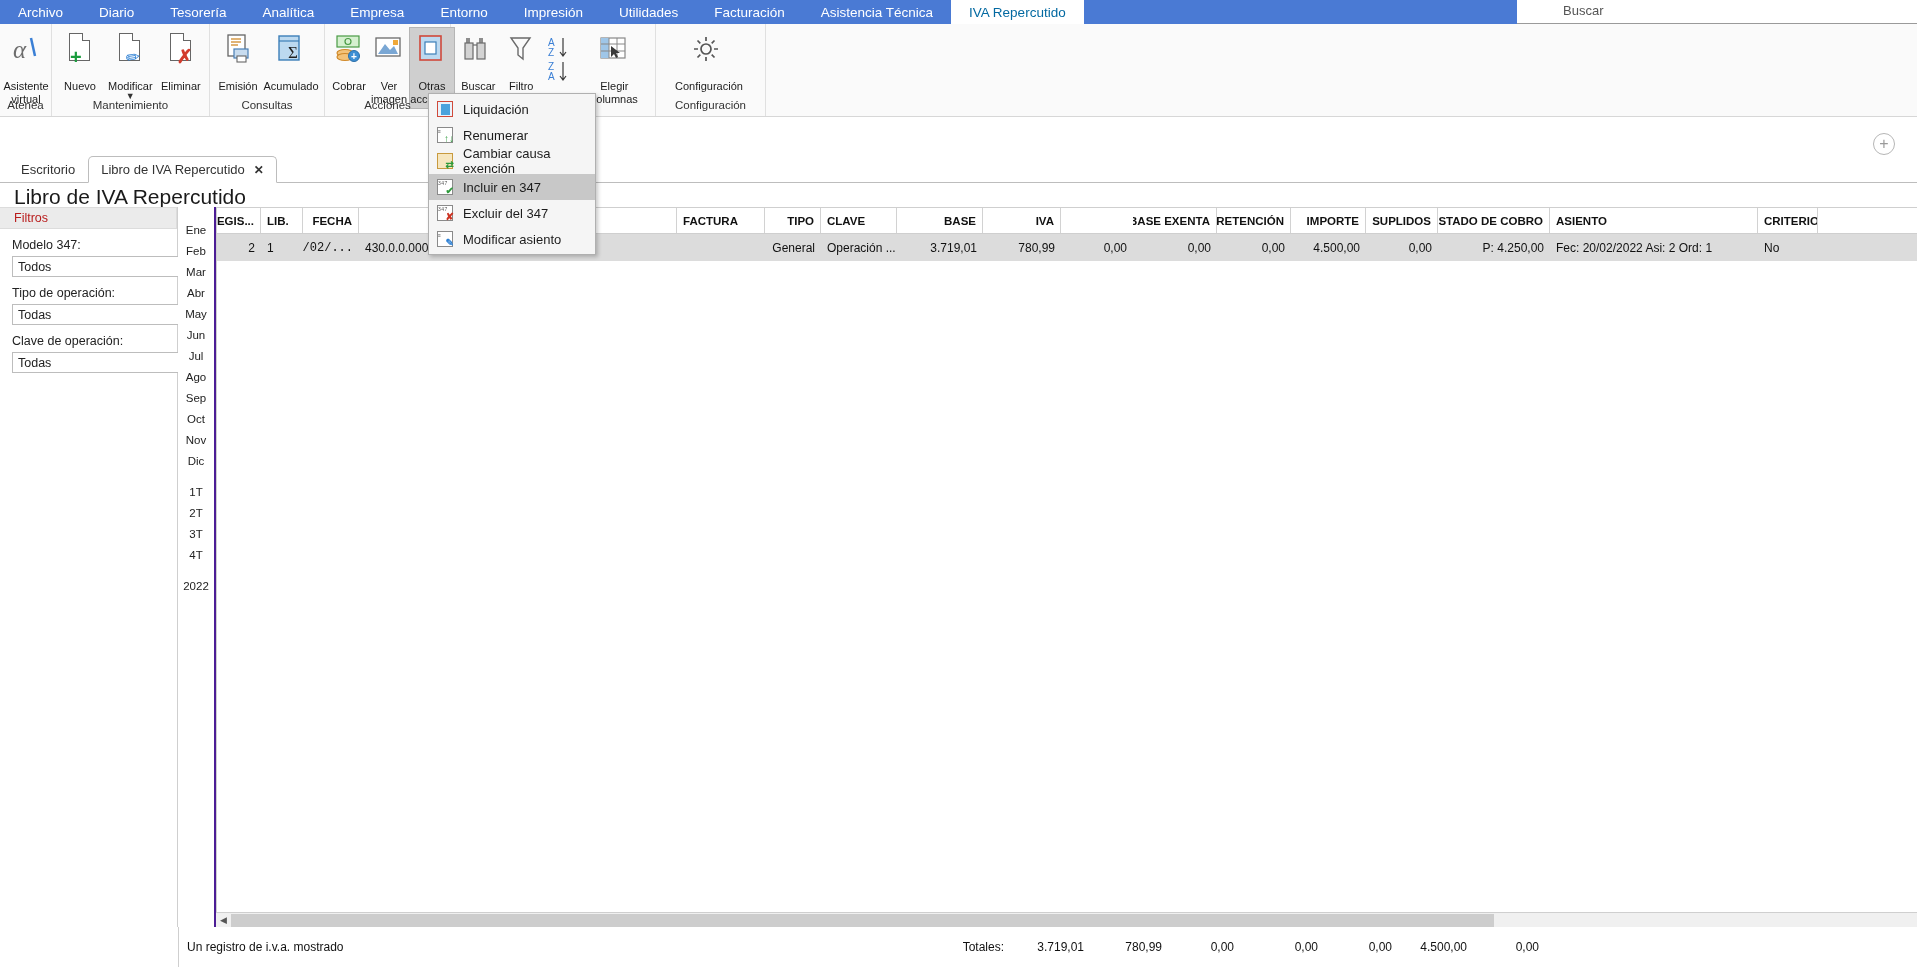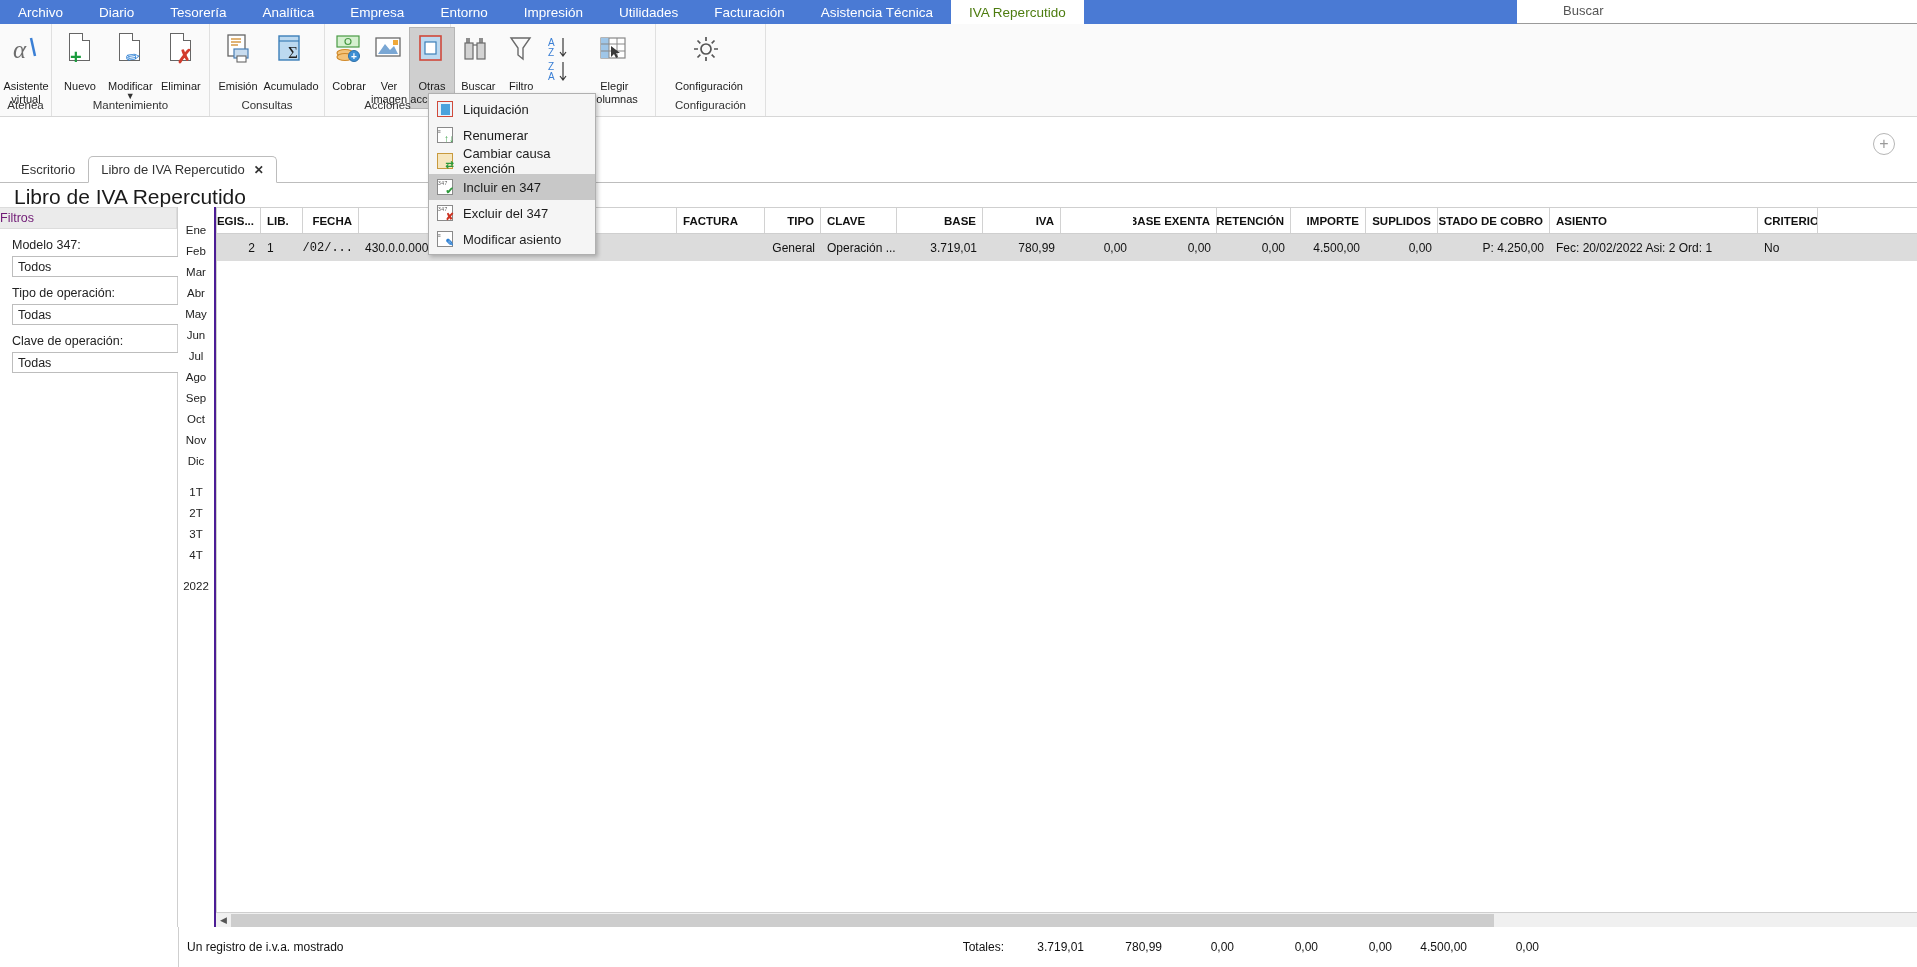--- a/index.html
+++ b/index.html
@@ -18,21 +18,21 @@
     position: absolute; top: 0; left: 0; width: 1917px; height: 24px;
     background: #4a7ad4;
     display: flex; align-items: stretch;
   }
   .menubar-item {
     color: #ffffff; font-size: 13.5px;
     padding: 0 18px; display: flex; align-items: center;
     white-space: nowrap; cursor: default;
   }
   .menubar-item.active {
-    background: #ffffff; color: #4d7c0f;
+    background: #ffffff; color: #0369a1;
   }
   .menubar-spacer { flex: 1; }
   .global-search {
     width: 400px; background: #ffffff;
     display: flex; align-items: flex-start; padding: 3px 0 0 46px;
     border-bottom: 1px solid #9a9a9a;
   }
   .global-search-text { font-size: 13px; color: #555; }
 
   
@@ -142,21 +142,21 @@
   .icon-mag .hdl { position:absolute; left:11px; top:11px; width:7px; height:1.6px; background:#4a4a4a; transform:rotate(45deg); transform-origin:left center;}
   .icon-refresh { font-size:17px; color:#2196d6; line-height:16px; }
 
   
   .filters {
     position:absolute; top: 207px; left: 0; width: 178px; height: 760px;
     background:#ffffff; border-right: 1px solid #cfcfcf;
   }
   .filters-hdr {
     height: 22px; background:#ebebeb; border:1px solid #dcdcdc; border-left:none;
-    font-size: 12.5px; color:#701a75; display:flex; align-items:center; padding-left:0;
+    font-size: 12.5px; color:#b91c1c; display:flex; align-items:center; padding-left:14px;
   }
   .filt-label { font-size: 12.5px; color:#222; margin: 9px 0 4px 12px; }
   .filt-select {
     margin-left: 12px; width: 185px; height: 21px; background:#fff;
     border:1px solid #bdbdbd; display:flex; align-items:center; justify-content:space-between;
     font-size: 12.5px; color:#222; padding-left:5px;
   }
   .filt-arrow {
     width: 17px; height: 19px; background:#ececec; border-left:1px solid #d5d5d5;
     display:flex; align-items:center; justify-content:center; font-size:8px; color:#333;

